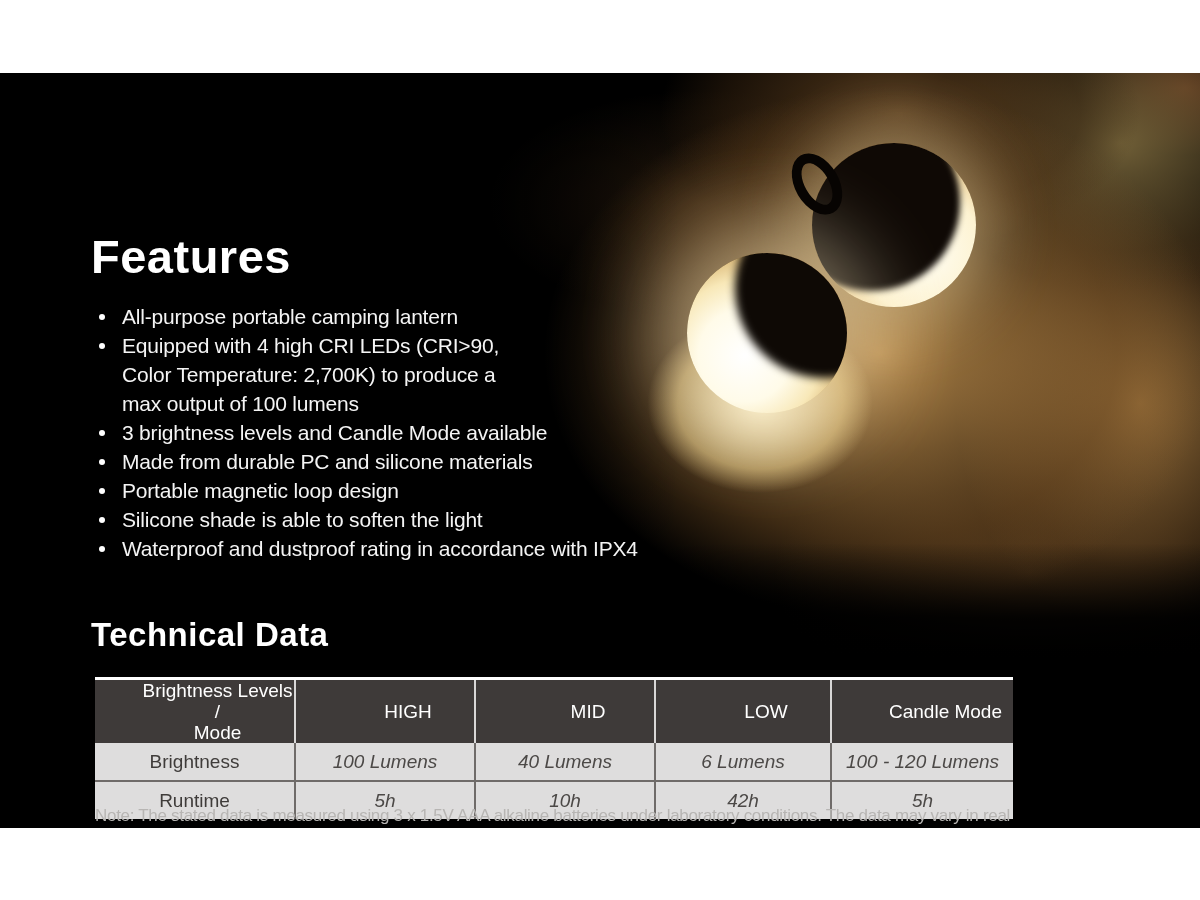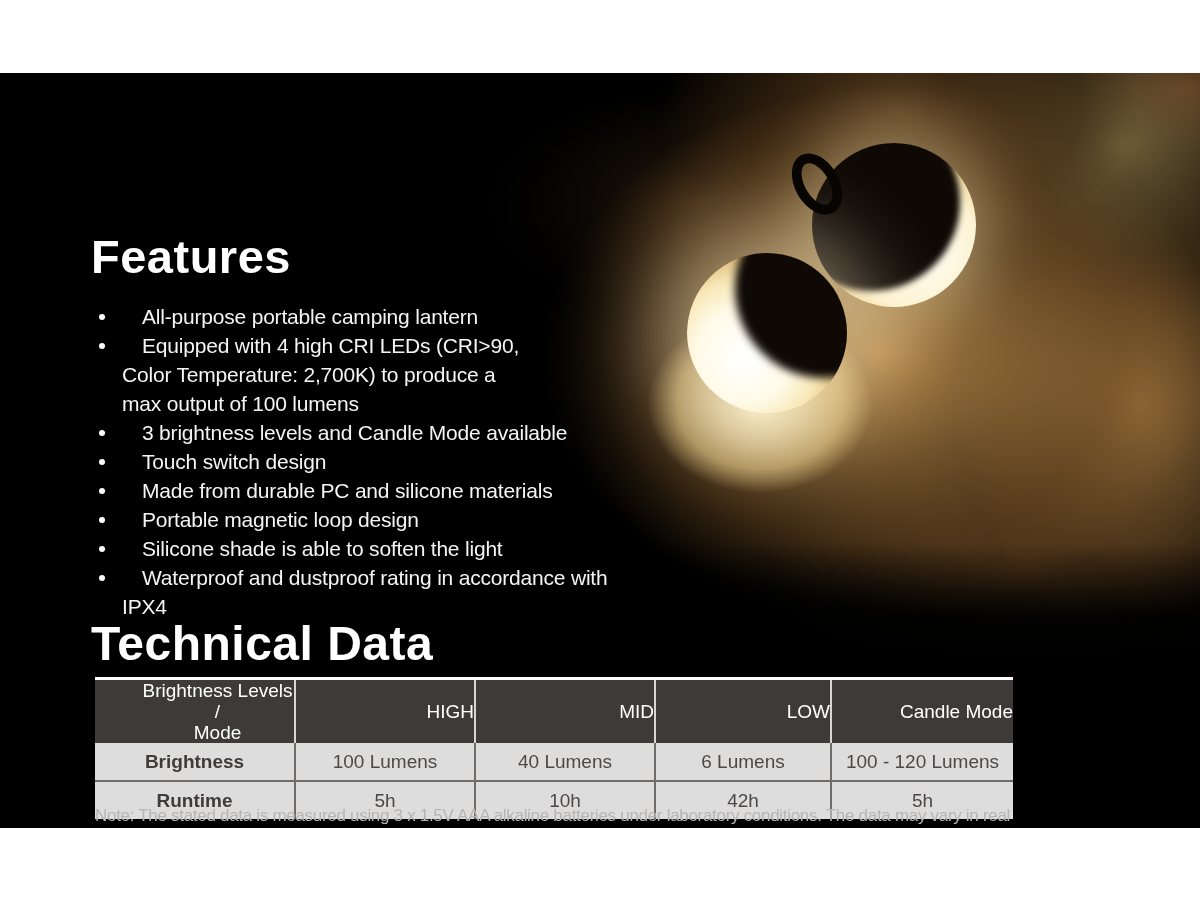--- a/index.html
+++ b/index.html
@@ -37,40 +37,40 @@
   .sphere-left { left:687px; top:180px; width:160px; height:160px;
     background:radial-gradient(circle at 36% 64%, #ffffff 0%, #fffbe9 32%, #f8e8b8 52%, #ddbc7c 68%, #96672f 84%, #3f280f 100%);
     box-shadow:0 0 80px 30px rgba(255,240,200,0.45); }
   .sphere-left .shade { width:112%; height:112%; left:30%; top:-34%; background:#0e0905; filter:blur(4px); }
   .strap { position:absolute; left:795px; top:78px; width:44px; height:66px;
     border:10px solid #070402; border-radius:50%; transform:rotate(-30deg); background:transparent; }
 
   
   .overlay { position:absolute; z-index:2; }
   .features-title { left:91px; top:156px; color:var(--heading_text,#fff); font-size:47px; font-weight:700; letter-spacing:0.5px; }
-  .tech-title { left:91px; top:543px; color:var(--heading_text,#fff); font-size:48px; font-weight:700; letter-spacing:0.5px; }
+  .tech-title { left:91px; top:543px; color:var(--heading_text,#fff); font-size:33px; font-weight:700; letter-spacing:0.5px; }
 
   .features-list { left:95px; top:229px; width:560px; list-style:none; }
   .features-list li { position:relative; padding-left:27px; color:#f4f4f4; font-size:21px; line-height:29px; letter-spacing:-0.2px; }
-  .features-list .li-text { white-space:pre-line;margin-left:20px; }
+  .features-list .li-text { white-space:pre-line; }
   .bullet-dot { position:absolute; left:4px; top:12px; width:6px; height:6px; border-radius:50%; background:#fff; }
 
   .tech-table { left:95px; top:604px; width:918px; border-collapse:collapse; table-layout:fixed;
     border-top:3px solid #ffffff; }
   .tech-table col.c0 { width:200px; } .tech-table col.c1 { width:180px; }
   .tech-table col.c2 { width:180px; } .tech-table col.c3 { width:176px; } .tech-table col.c4 { width:182px; }
   .tech-table th { height:45px; background:var(--table_header_bg,#3e3a39); color:#ffffff; font-weight:400;
     font-size:19px; line-height:21px; text-align:center; vertical-align:middle;padding-left:46px; }
   .tech-table th .th-label { white-space:pre-line; }
-  .tech-table th + th { border-left:2px solid rgba(255,255,255,0.8);text-align:right; }
+  .tech-table th + th { border-left:2px solid rgba(255,255,255,0.8); }
   .tech-table td { height:38px; background:var(--table_row_bg,#dedddd); color:var(--table_row_text,#4c4947);
     font-size:19px; text-align:center; vertical-align:middle; }
-  .tech-table td + td { border-left:2px solid #6f6b69; }
+  .tech-table td + td { border-left:2px solid #6f6b69;font-style:italic; }
   .tech-table tr.row-2 td { border-top:2px solid #6f6b69;margin-left:45px; }
-  .tech-table td.row-label { font-weight:700; color:#3f3c3a; }
+  .tech-table td.row-label { font-weight:400; color:#3f3c3a; }
 
   .note { left:95px; top:730px; width:940px; color:var(--note_text,#b7b5b3);
     font-size:17px; line-height:26px; letter-spacing:-0.3px; }
 </style>
 </head>
 <body>
 
 <div class="page">
   <div class="band band-top"></div>
 
@@ -87,21 +87,20 @@
     </div>
 
     <h1 class="overlay features-title">Features</h1>
 
     <ul class="overlay features-list">
       <li><span class="bullet-dot"></span><span class="li-text">All-purpose portable camping lantern</span></li>
       <li><span class="bullet-dot"></span><span class="li-text">Equipped with 4 high CRI LEDs (CRI&gt;90,
 Color Temperature: 2,700K) to produce a
 max output of 100 lumens</span></li>
       <li><span class="bullet-dot"></span><span class="li-text">3 brightness levels and Candle Mode available</span></li>
-      <li><span class="bullet-dot"></span><span class="li-text">Touch switch design</span></li>
       <li><span class="bullet-dot"></span><span class="li-text">Made from durable PC and silicone materials</span></li>
       <li><span class="bullet-dot"></span><span class="li-text">Portable magnetic loop design</span></li>
       <li><span class="bullet-dot"></span><span class="li-text">Silicone shade is able to soften the light</span></li>
       <li><span class="bullet-dot"></span><span class="li-text">Waterproof and dustproof rating in accordance with IPX4</span></li>
     </ul>
 
     <h1 class="overlay tech-title">Technical Data</h1>
 
     <table class="overlay tech-table">
       <colgroup>

